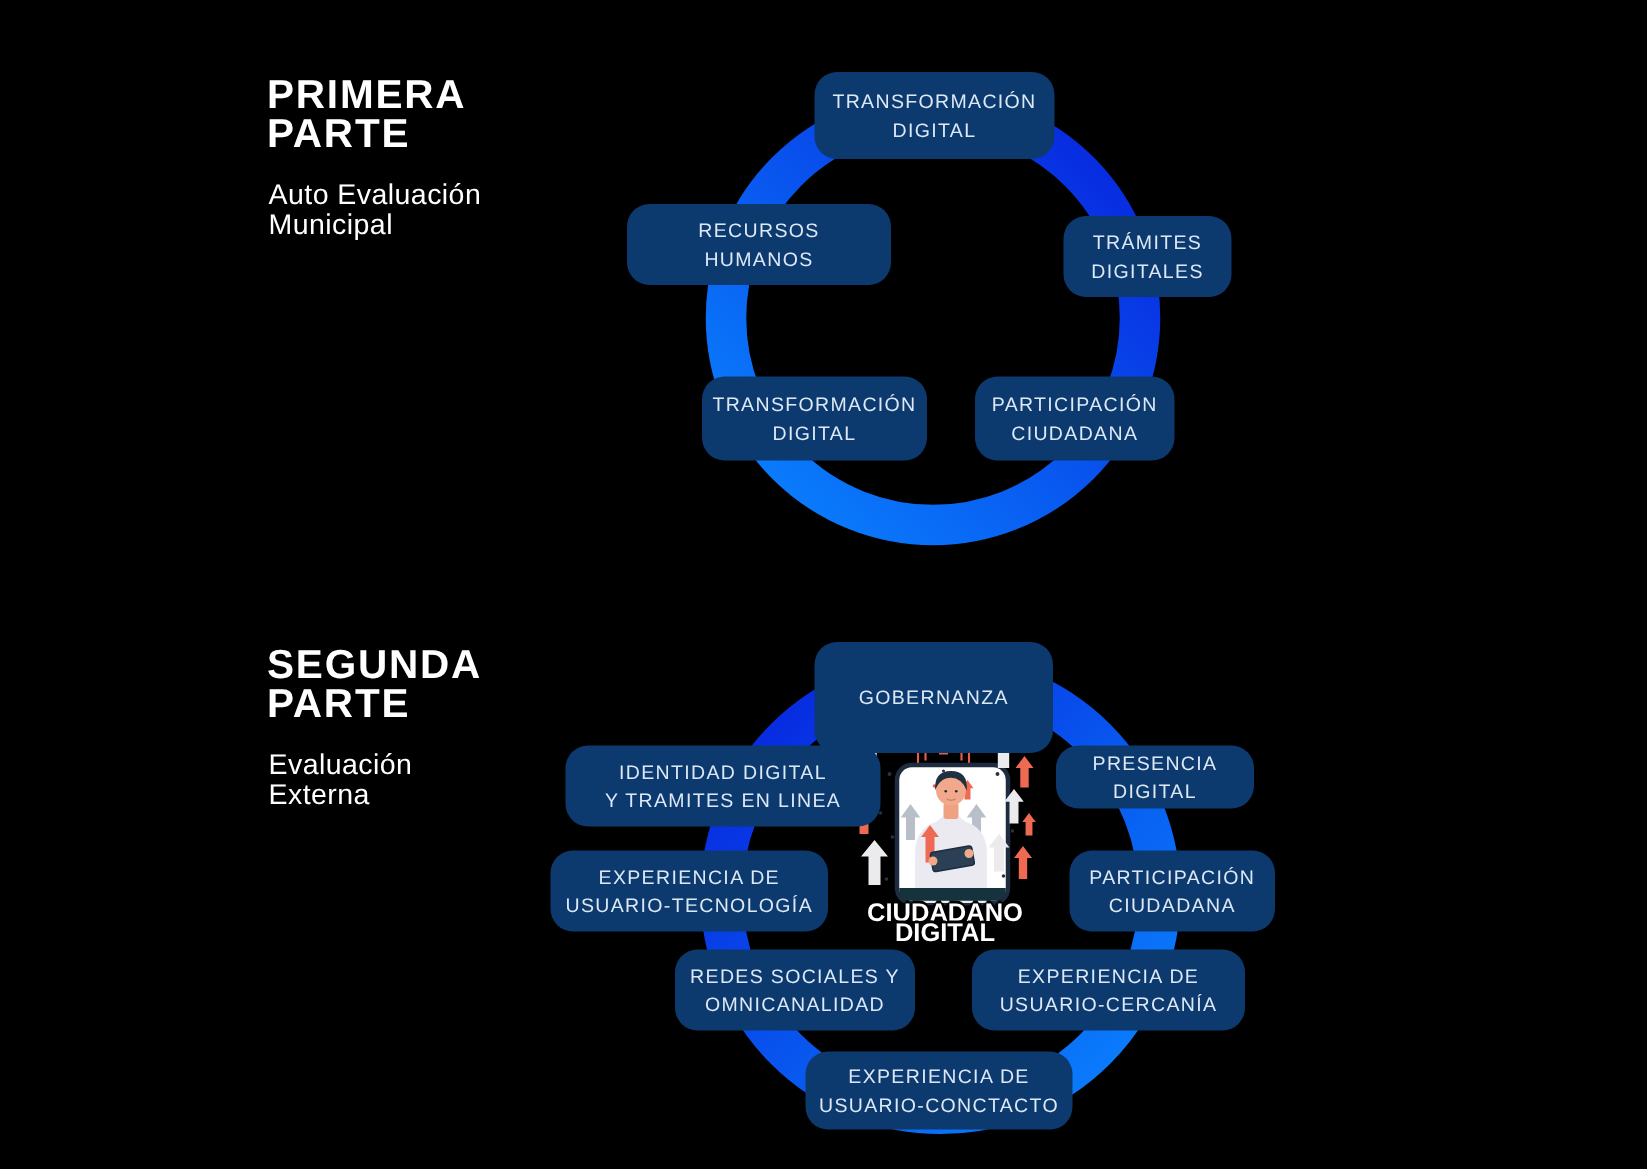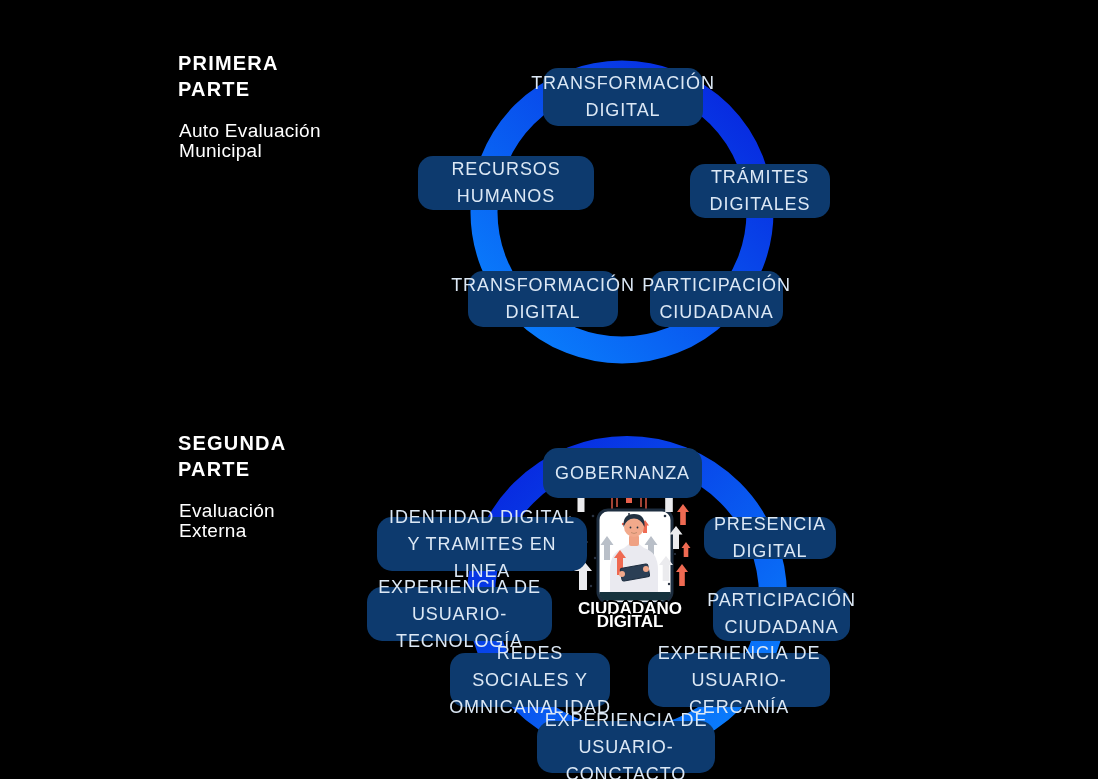--- a/index.html
+++ b/index.html
@@ -3,43 +3,43 @@
 <meta charset="utf-8">
 <style>
   html,body{margin:0;padding:0;background:#000;}
   .canvas{
     position:relative;width:1098px;height:779px;background:#000;overflow:hidden;
     font-family:"Liberation Sans", sans-serif;
   }
   .rings{position:absolute;left:0;top:0;width:1098px;height:779px;z-index:0;}
   .illus{position:absolute;left:565px;top:480px;width:130px;height:125px;z-index:1;}
   .heading{
-    position:absolute;color:#fff;font-weight:bold;font-size:20px;line-height:26px;
+    position:absolute;color:#fff;font-weight:bold;font-size:27px;line-height:26px;
     letter-spacing:1.2px;white-space:pre-line;z-index:2;
   }
   .h1{left:178px;top:50px;}
   .h2{left:178px;top:430px;}
   .subheading{
     position:absolute;color:#fff;font-size:19px;line-height:20px;
     letter-spacing:0.3px;white-space:pre-line;z-index:2;
   }
   .s1{left:179px;top:121px;}
   .s2{left:179px;top:501px;}
   .node{
     position:absolute;display:flex;align-items:center;justify-content:center;
     text-align:center;background:#0d3a6e;color:#dce8f5;border-radius:15px;
-    font-size:18px;letter-spacing:0.9px;line-height:1.5;white-space:pre-line;
-    z-index:2;padding:0 4px;box-sizing:border-box;margin-top:20px;
+    font-size:13px;letter-spacing:0.9px;line-height:1.5;white-space:pre-line;
+    z-index:2;padding:0 4px;box-sizing:border-box;
   }
   .p1a{left:543px;top:48px;width:160px;height:58px}
   .p1b{left:418px;top:136px;width:176px;height:54px}
-  .p1c{left:690px;top:144px;width:140px;height:54px}
+  .p1c{left:709px;top:144px;width:112px;height:54px}
   .p1d{left:468px;top:251px;width:150px;height:56px}
   .p1e{left:650px;top:251px;width:133px;height:56px}
-  .p2a{left:543px;top:428px;width:159px;height:50px}
+  .p2a{left:543px;top:428px;width:159px;height:74px}
   .p2b{left:377px;top:497px;width:210px;height:54px}
   .p2c{left:704px;top:497px;width:132px;height:42px}
   .p2d{left:367px;top:567px;width:185px;height:54px}
   .p2e{left:713px;top:567px;width:137px;height:54px}
   .p2f{left:450px;top:633px;width:160px;height:54px}
   .p2g{left:648px;top:633px;width:182px;height:54px}
   .p2h{left:537px;top:701px;width:178px;height:52px}
   .center-label{
     position:absolute;left:563px;top:602px;width:134px;text-align:center;
     color:#fff;font-weight:bold;font-size:17px;line-height:13px;

